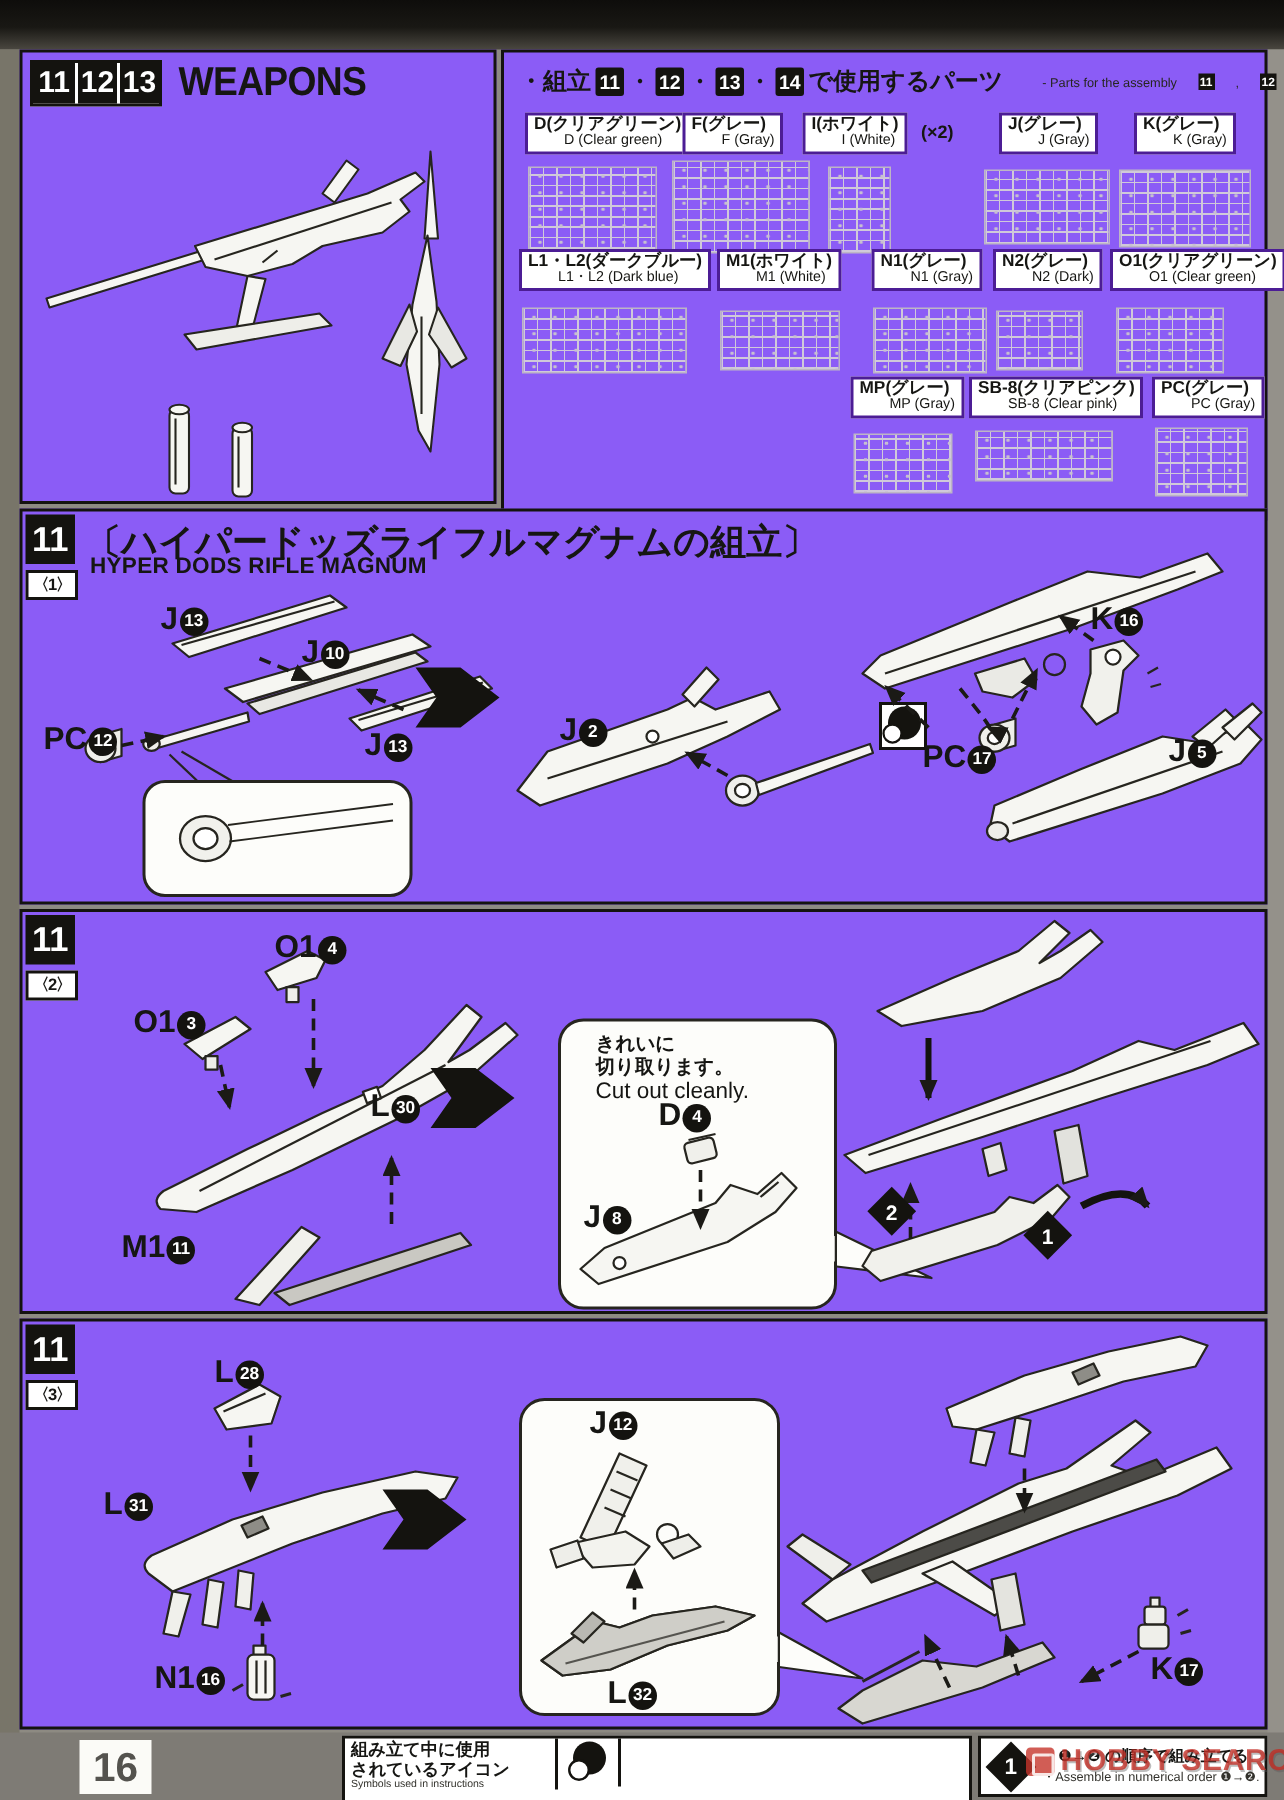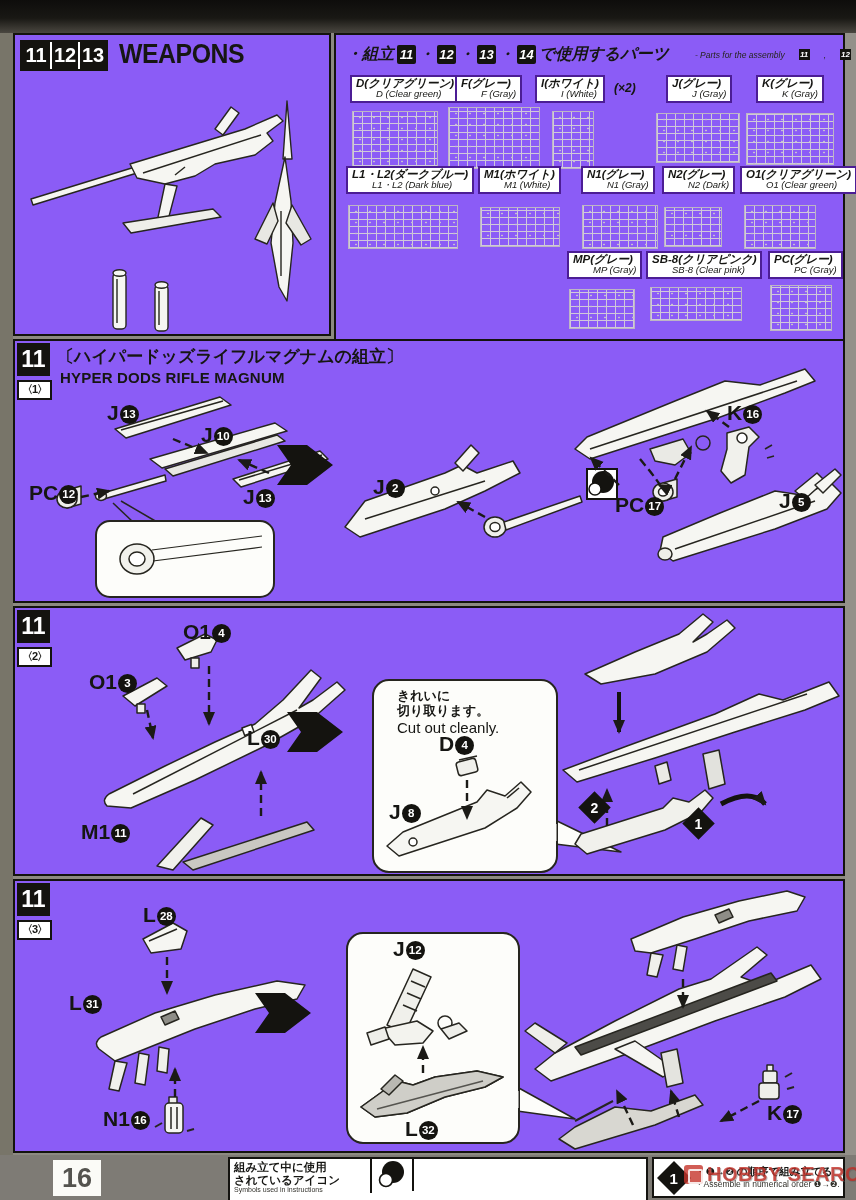--- a/index.html
+++ b/index.html
@@ -18,21 +18,21 @@
     background-size: 6px 5px, 9px 7px;
   }
   .band-top{position:absolute;left:0;top:0;width:856px;height:33px;
     background:linear-gradient(180deg,#0e0d0b 0%,#191814 55%,#4a4740 100%);}
   .margin-left{position:absolute;left:0;top:33px;width:13px;height:1167px;background:#787569;}
   .margin-right{position:absolute;left:845px;top:33px;width:11px;height:1167px;background:#94918a;}
   .band-bottom{position:absolute;left:0;top:1155px;width:856px;height:45px;background:#7e7b75;}
 
   .wbox{position:absolute;background:#8b5cf6;border:2px solid #14130f;}
   #box-weapons{left:13px;top:33px;width:318px;height:303px;}
-  #box-parts{left:334px;top:33px;width:511px;height:314px;font-style:italic;}
+  #box-parts{left:334px;top:33px;width:511px;height:314px;}
   #box-s1{left:13px;top:339px;width:832px;height:264px;}
   #box-s2{left:13px;top:606px;width:832px;height:270px;}
   #box-s3{left:13px;top:879px;width:832px;height:274px;}
 
   .numrow{position:absolute;left:5px;top:5px;display:flex;border:2px solid #14130f;background:#fff;}
   .numrow .sq{width:28px;height:27px;background:#14130f;color:#fff;font-weight:bold;font-size:20px;
     display:flex;align-items:center;justify-content:center;}
   .numrow .sq + .sq{border-left:2px solid #fff;}
   .weapons-title{position:absolute;left:104px;top:4px;font-size:27px;font-weight:900;
     transform:scaleX(.92);transform-origin:left top;letter-spacing:-.5px;}
@@ -54,21 +54,21 @@
     background-image:
       radial-gradient(#d2d1ca 1.2px, transparent 1.4px),
       repeating-linear-gradient(0deg,#dddcd5 0 1px,transparent 1px 7px),
       repeating-linear-gradient(90deg,#dddcd5 0 1px,transparent 1px 9px);
     background-size:14px 11px,auto,auto;}
 
   .badge{position:absolute;left:2px;top:2px;width:33px;height:33px;background:#14130f;color:#fff;
     font-size:23px;font-weight:bold;display:flex;align-items:center;justify-content:center;}
   .substep{position:absolute;left:2px;top:39px;border:2px solid #14130f;background:#fff;
     font-size:11px;font-weight:bold;padding:0 3px 1px;letter-spacing:-1px;}
-  .s1-title-jp{position:absolute;left:42px;top:4px;font-size:17px;font-weight:bold;white-space:nowrap;}
+  .s1-title-jp{position:absolute;left:42px;top:4px;font-size:24px;font-weight:bold;white-space:nowrap;}
   .s1-title-en{position:absolute;left:45px;top:28px;font-size:15px;font-weight:900;letter-spacing:.2px;}
 
   .plabel{position:absolute;display:flex;align-items:center;gap:1px;font-size:21px;font-weight:bold;white-space:nowrap;}
   .cn{width:19px;height:19px;border-radius:50%;background:#14130f;color:#fff;font-size:11.5px;
     font-weight:bold;display:flex;align-items:center;justify-content:center;margin-top:2px;flex:0 0 auto;}
 
   .note{position:absolute;line-height:1.18;}
   .note .jp{font-size:13px;font-weight:bold;}
   .note .en{font-size:15px;}
 

